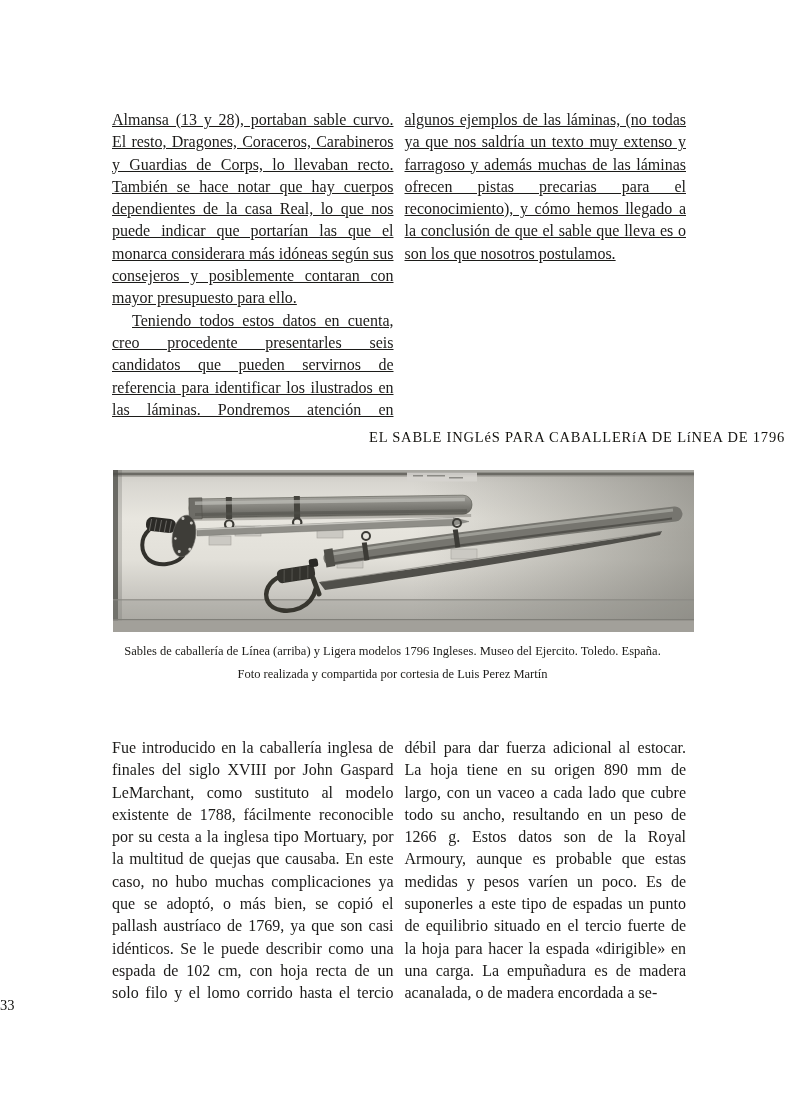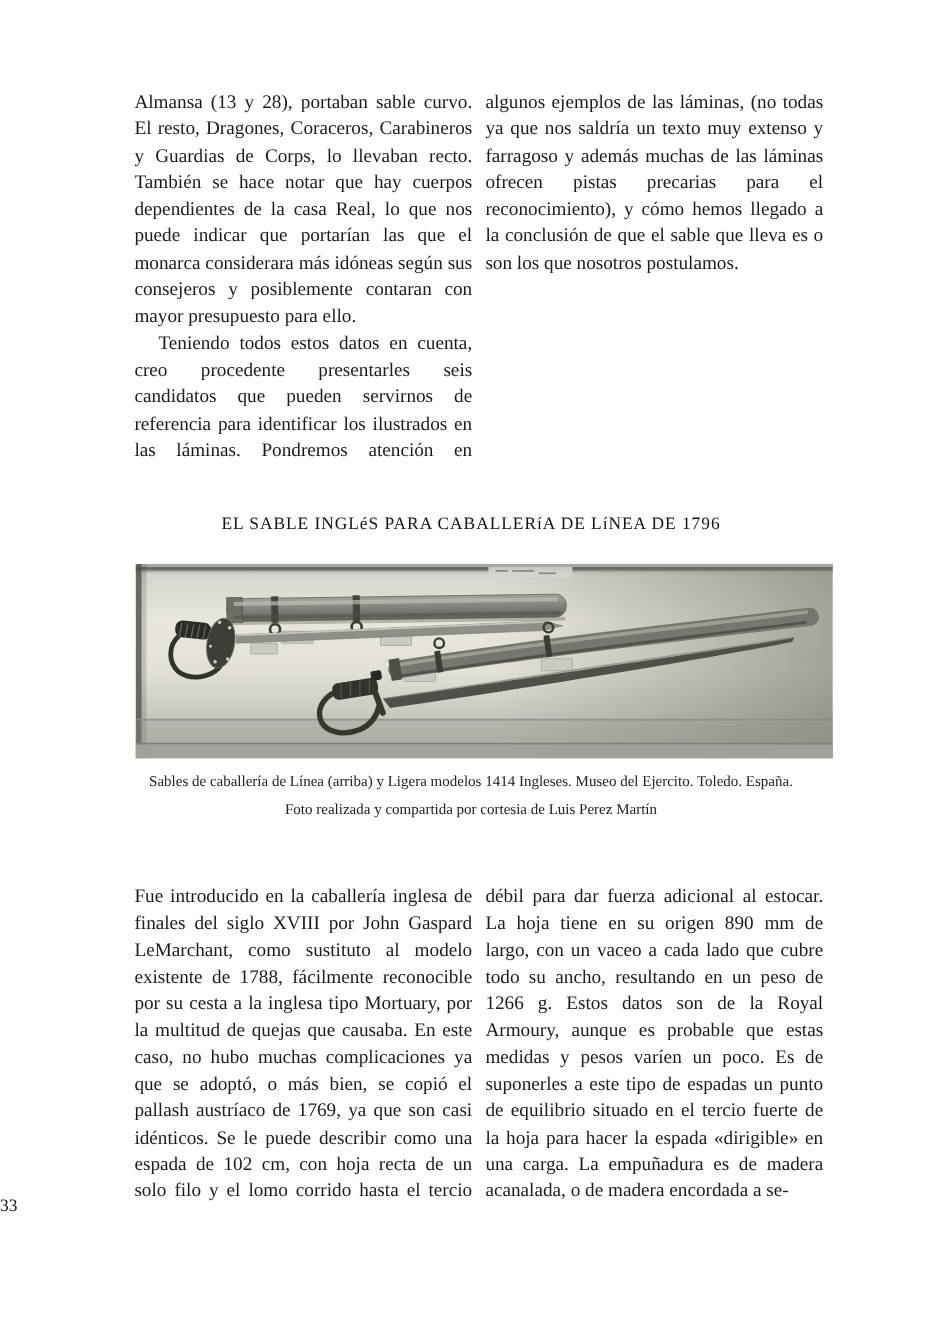--- a/index.html
+++ b/index.html
@@ -11,28 +11,28 @@
     color:#1c1b19;
     overflow:hidden;
   }
   .textblock{
     position:absolute;
     left:112px;width:574px;
     column-count:2;column-gap:11px;column-fill:auto;
     font-size:16px;line-height:22.3px;
     text-align:justify;
   }
-  .textblock.top{top:75px;height:316px;}
+  .textblock.top{top:109px;height:316px;text-decoration:underline;}
   .textblock.bottom{top:737px;height:270px;}
   .textblock p{margin:0;padding:0;}
   .textblock p.indent{text-indent:20px;}
   .heading{
     position:absolute;left:0;right:0;top:429px;
     margin:0;
-    text-align:center;
+    text-align:right;
     font-size:14.5px;font-weight:normal;
     letter-spacing:0.8px;
     color:#14130f;
   }
   .photo{
     position:absolute;left:113px;top:470px;
     width:581px;height:162px;
     line-height:0;
   }
   .photo svg{display:block;}
@@ -167,21 +167,21 @@
             <rect x="164" y="97" width="38" height="14" rx="5" fill="#33322d"></rect>
             <path d="M172,98 l-2,12 M180,98 l-2,12 M188,98 l-2,12 M196,98 l-2,12" stroke="#5f5e58" stroke-width="1" opacity="0.8"></path>
           </g>
           <rect x="196" y="89" width="9" height="8" rx="2" fill="#2a2925" transform="rotate(-9 200 93)"></rect>
         </g>
       </g>
     </svg>
   </div>
 
   <div class="caption">
-    <div>Sables de caballería de Línea (arriba) y Ligera modelos 1414 Ingleses. Museo del Ejercito. Toledo. España.</div>
+    <div>Sables de caballería de Línea (arriba) y Ligera modelos 1796 Ingleses. Museo del Ejercito. Toledo. España.</div>
     <div>Foto realizada y compartida por cortesia de Luis Perez Martín</div>
   </div>
 
   <section class="textblock bottom">
     <p>Fue introducido en la caballería inglesa de finales del siglo XVIII por John Gaspard LeMarchant, como sustituto al modelo existente de 1788, fácilmente reconocible por su cesta a la inglesa tipo Mortuary, por la multitud de quejas que causaba. En este caso, no hubo muchas complicaciones ya que se adoptó, o más bien, se copió el pallash austríaco de 1769, ya que son casi idénticos. Se le puede describir como una espada de 102 cm, con hoja recta de un solo filo y el lomo corrido hasta el tercio débil para dar fuerza adicional al estocar. La hoja tiene en su origen 890 mm de largo, con un vaceo a cada lado que cubre todo su ancho, resultando en un peso de 1266 g. Estos datos son de la Royal Armoury, aunque es probable que estas medidas y pesos varíen un poco. Es de suponerles a este tipo de espadas un punto de equilibrio situado en el tercio fuerte de la hoja para hacer la espada «dirigible» en una carga. La empuñadura es de madera acanalada, o de madera encordada a se-</p>
   </section>
 
   <div class="pagenum">33</div>
 
 </div>

